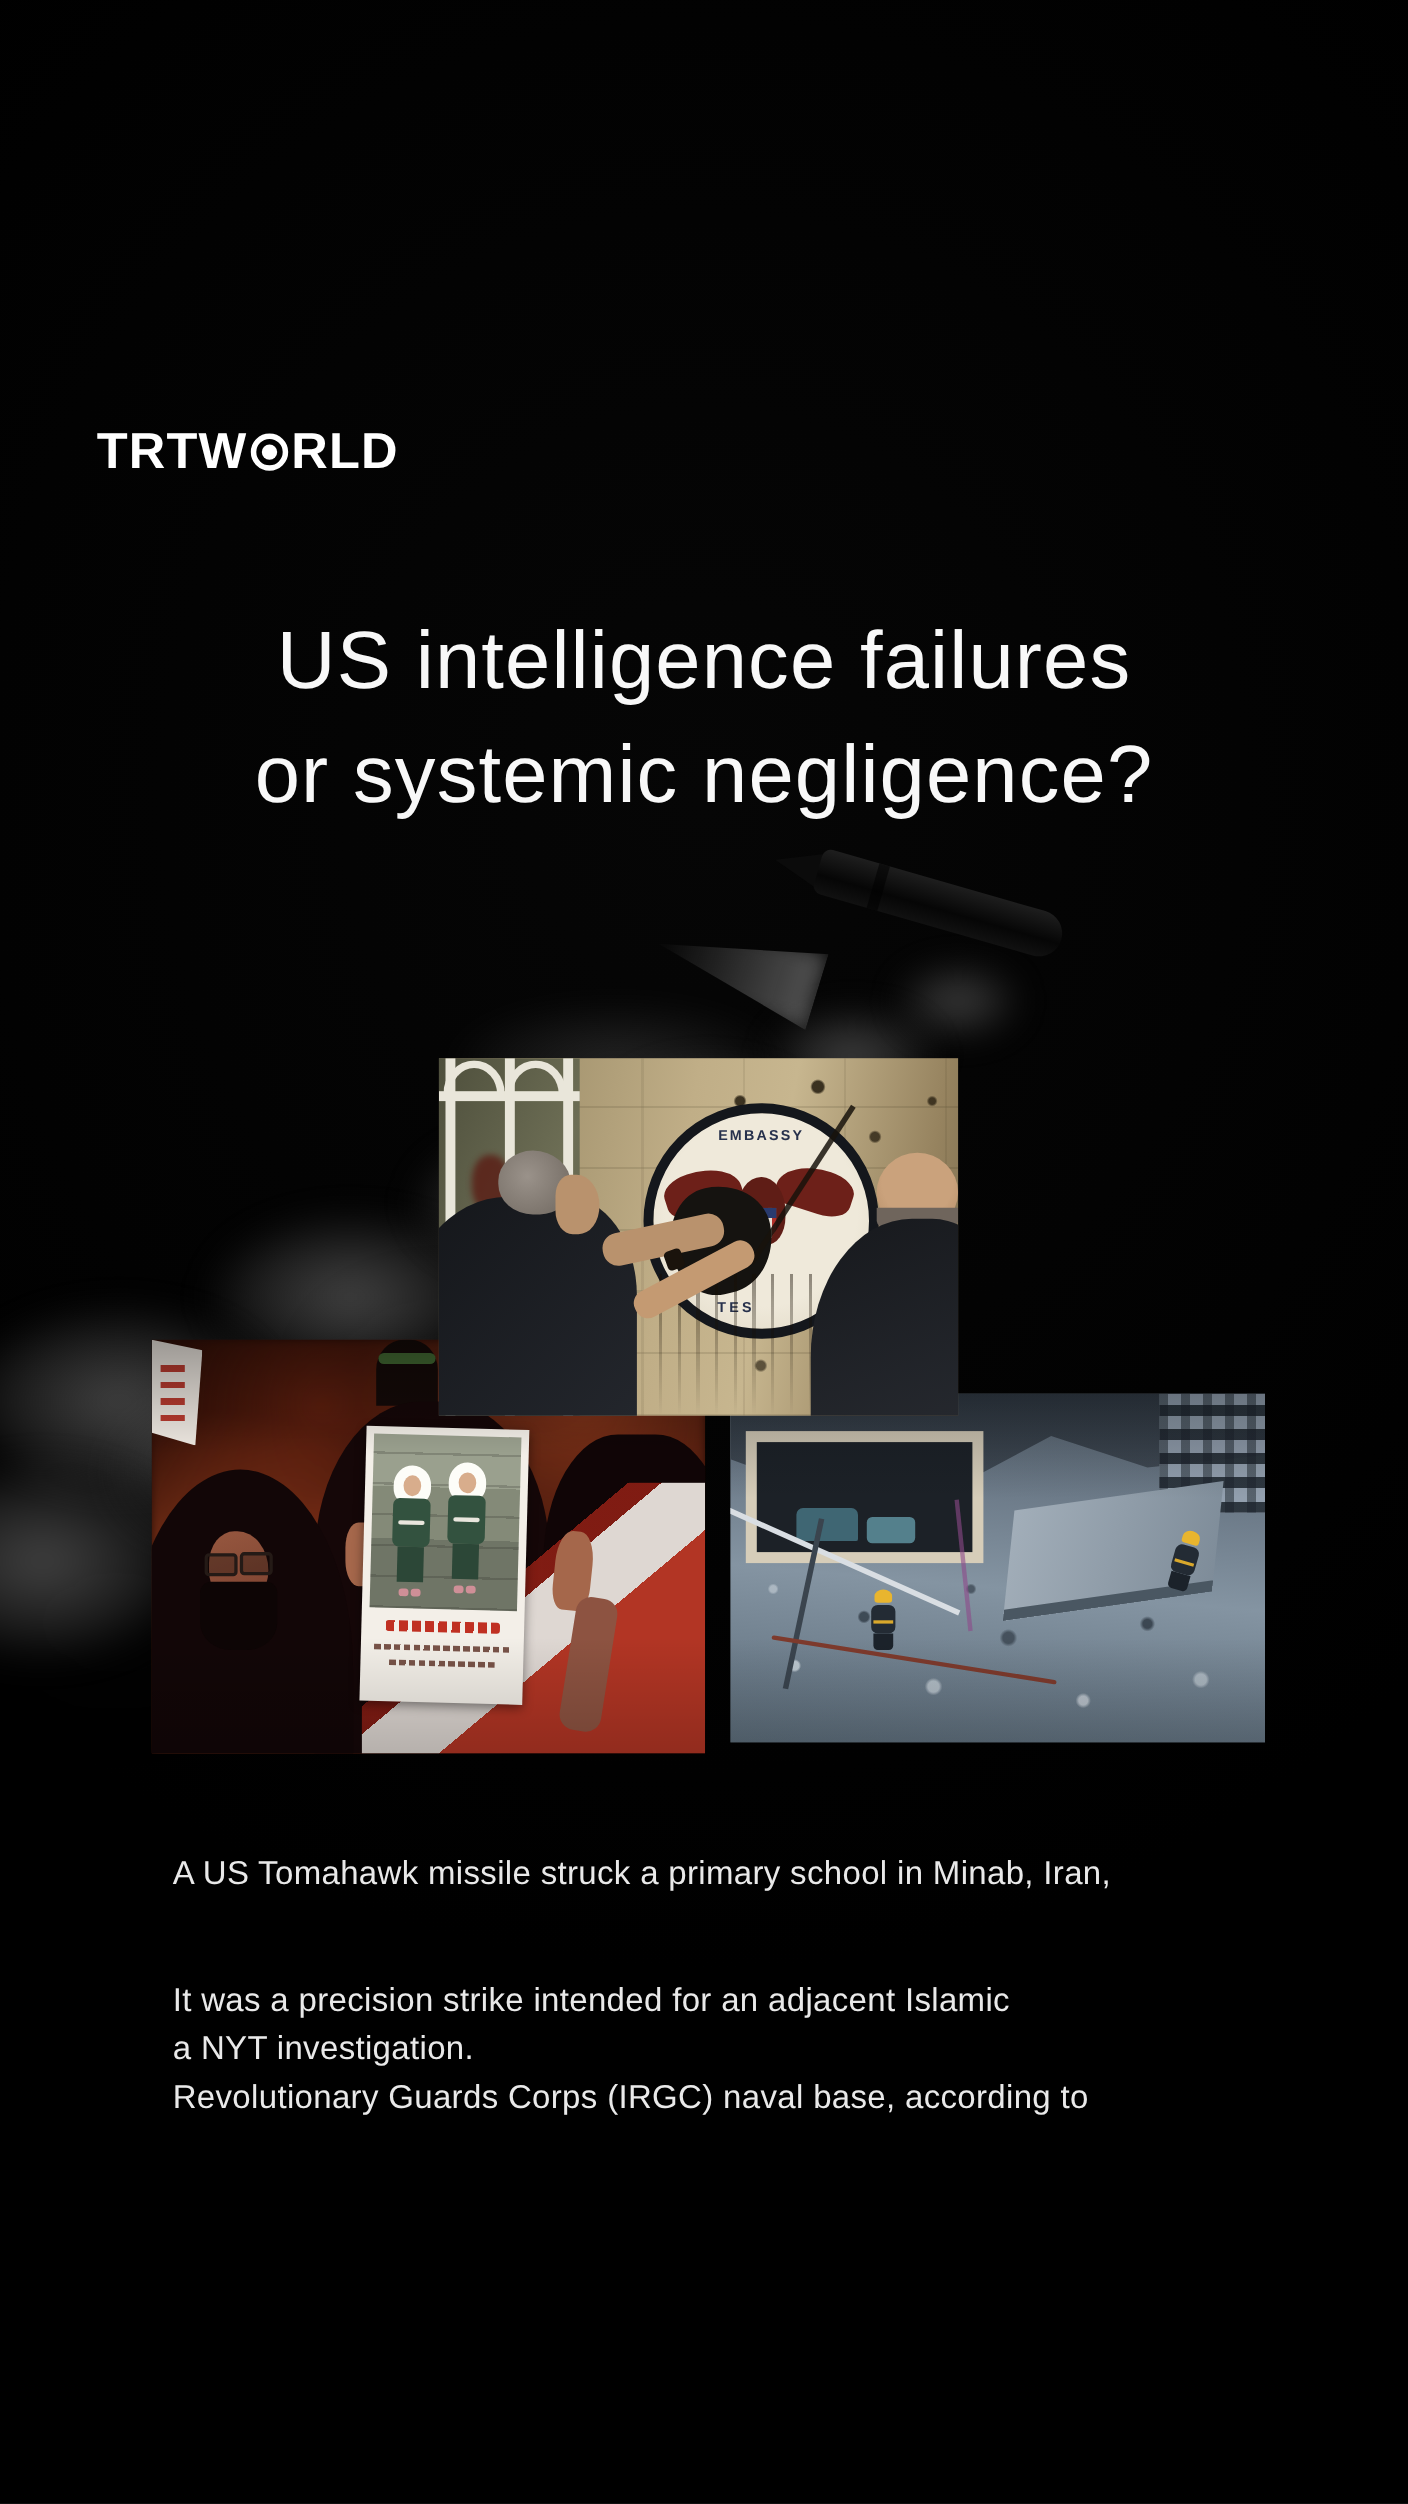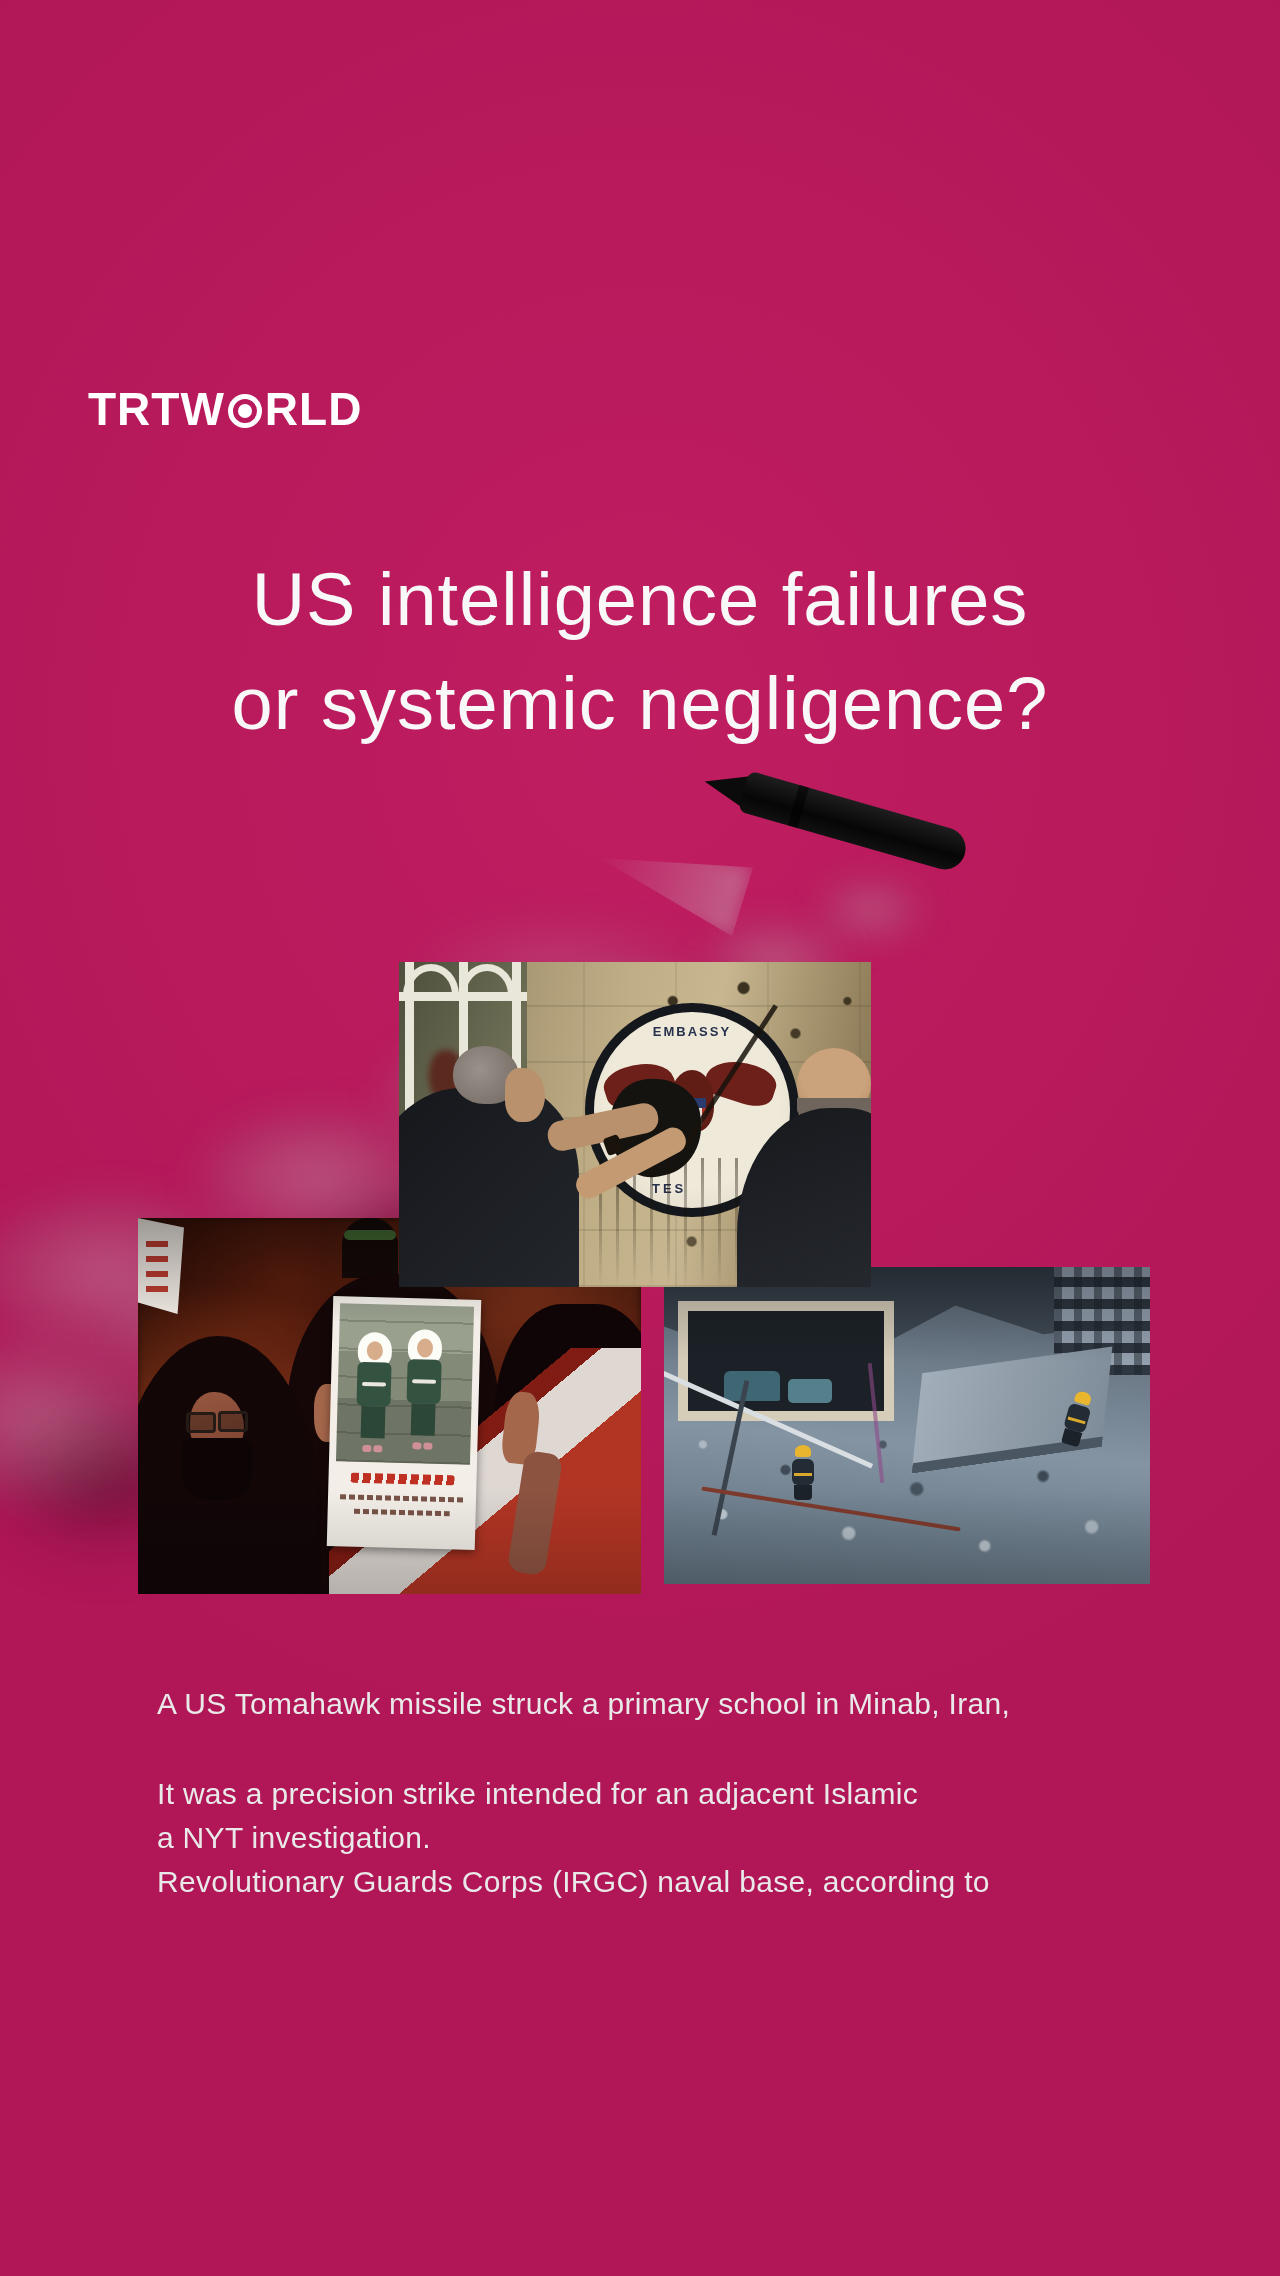--- a/index.html
+++ b/index.html
@@ -1,18 +1,18 @@
 <!DOCTYPE html>
 <html><head>
 <meta charset="utf-8">
 <style>
   html,body{margin:0;padding:0;background:#1d1d1d;}
   .canvas{
     position:relative;width:1280px;height:2276px;overflow:hidden;
-    background:#be185d;
+    background:#000000;
     font-family:"Liberation Sans", sans-serif;
   }
   .bg-grad{position:absolute;inset:0;
     background:radial-gradient(90% 55% at 50% 32%, rgba(255,255,255,0.025), rgba(0,0,0,0.07) 85%);}
   
   .logo{position:absolute;left:88px;top:382px;display:flex;align-items:center;color:#ffffff;z-index:6;}
   .logo .trt{font-size:46px;font-weight:800;letter-spacing:1px;}
   .logo .wseg{font-size:46px;font-weight:600;letter-spacing:1px;}
   .logo .ring{display:inline-block;width:24px;height:24px;border:5px solid #ffffff;border-radius:50%;
     margin:0 3px;position:relative;top:2px;}
@@ -184,21 +184,21 @@
   .ff1{left:126px;top:178px;}
   .ff2{left:400px;top:124px;transform:rotate(16deg);}
   .ff-helmet{width:16px;height:12px;background:#e9b52e;border-radius:50% 50% 20% 20%;margin:0 auto;}
   .ff-body{width:22px;height:26px;background:#232b34;border-radius:6px;margin:2px auto 0;position:relative;}
   .ff-stripe{position:absolute;left:2px;top:14px;width:18px;height:3px;background:#d9a82c;}
   .ff-legs{width:18px;height:15px;background:#1b222a;margin:0 auto;border-radius:0 0 4px 4px;}
   .rb-shade{inset:0;background:linear-gradient(180deg, rgba(10,14,18,0.28), transparent 30% 70%, rgba(10,14,18,0.18));}
   
   .copy{position:absolute;left:157px;top:1682px;width:1000px;color:#e9e9e9;font-size:30px;
     font-weight:300;letter-spacing:.3px;line-height:44px;z-index:6;}
-  .copy .para2{margin-top:46px;}
+  .copy .para2{margin-top:71px;}
 </style>
 </head>
 <body>
 
 <div class="canvas">
   <div class="bg-grad"></div>
 
   <div class="logo">
     <span class="trt">TRT</span>
     <span class="wseg">W</span>

